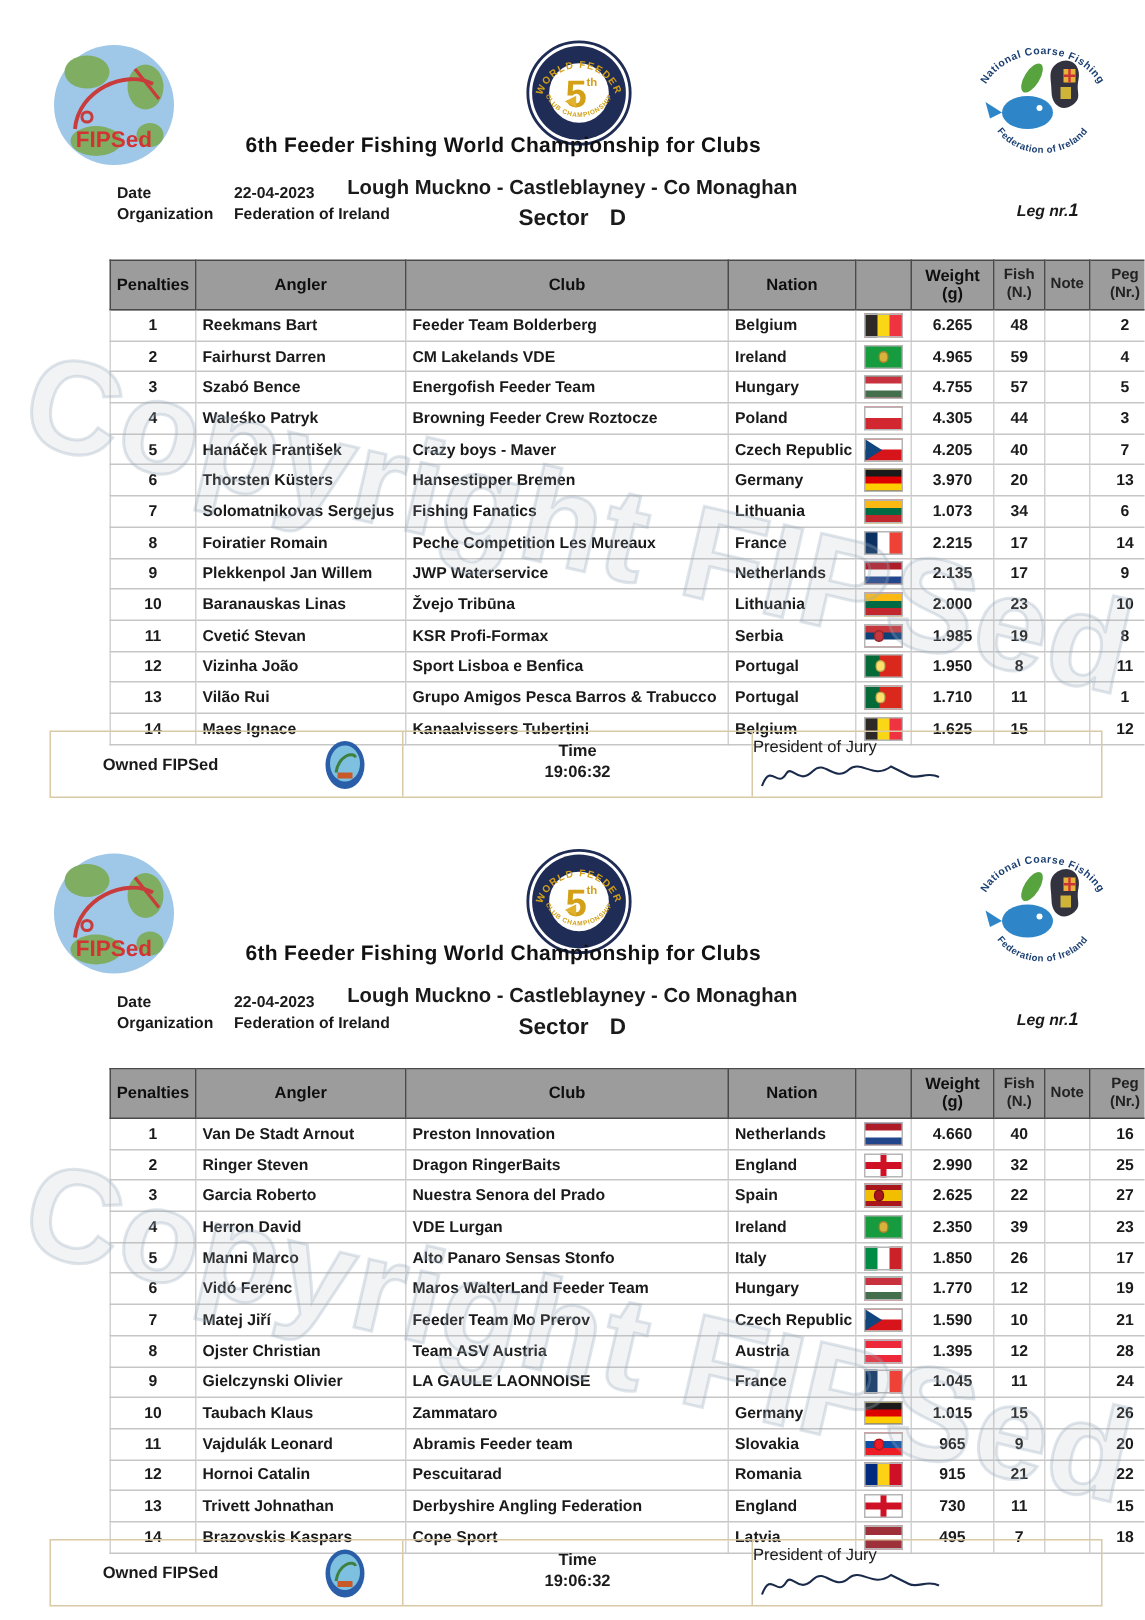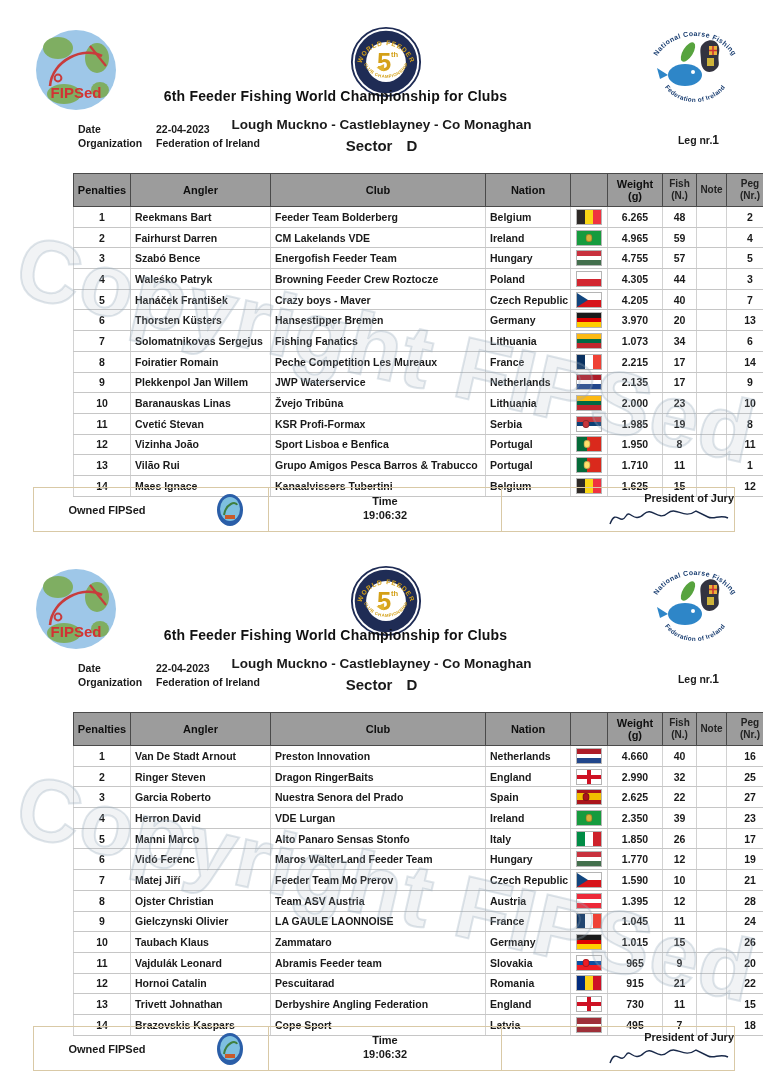--- a/index.html
+++ b/index.html
@@ -12,21 +12,21 @@
   .logo-fipsed{position:absolute;left:34px;top:26px;width:84px;height:88px;}
   .logo-badge{position:absolute;left:350px;top:24px;width:72px;height:76px;}
   .logo-ncff{position:absolute;right:16px;top:22px;width:104px;height:92px;}
   .doc-title{position:absolute;left:0;top:88px;width:671px;text-align:center;
     font-size:14px;font-weight:bold;letter-spacing:0.2px;color:#111;}
   .info-left{position:absolute;left:34px;top:122px;font-size:10.5px;font-weight:bold;line-height:14px;}
   .info-left .lbl{display:inline-block;width:78px;margin-left:44px;}
   .loc-line{position:absolute;left:0;top:117px;width:763px;text-align:center;font-size:13.5px;font-weight:bold;}
   .sector-line{position:absolute;left:0;top:137px;width:763px;text-align:center;font-size:15px;font-weight:bold;}
   .sector-line .sv{margin-left:14px;}
-  .leg-line{position:absolute;right:44px;top:133px;font-size:10.5px;font-weight:bold;}
+  .leg-line{position:absolute;right:44px;top:133px;font-size:10.5px;font-weight:bold;font-style:italic;}
   .leg-line .lv{font-size:12px;}
   
   .tbl-wrap{position:absolute;left:33px;top:173px;width:700px;}
   table.results{border-collapse:collapse;table-layout:fixed;width:700px;
     border:1px solid #8d8d8d;margin-left:40px;}
   table.results th{
     background:#9c9c9c;color:#0f0f0f;font-weight:bold;font-size:11px;line-height:12px;
     border:1.5px solid #4a4a4a;height:32px;padding:0 1px;text-align:center;}
   table.results th.small{font-weight:600;font-size:10px;color:#222;}
   table.results td{
@@ -45,21 +45,21 @@
   .flag-emblem{position:absolute;top:50%;left:50%;width:7px;height:8px;
     transform:translate(-50%,-50%);border-radius:50%/55%;border:1px solid rgba(0,0,0,.25);box-sizing:border-box;}
   
   .footer-box{position:absolute;left:33px;top:487px;width:700px;height:43px;
     border:1px solid #d9c9a6;display:flex;}
   .footer-cell{border-right:1px solid #d9c9a6;position:relative;}
   .fc1{width:234px;display:flex;align-items:center;justify-content:center;}
   .fc1 .owned{font-size:11px;font-weight:bold;margin-left:10px;}
   .fc1 svg{margin-left:70px;}
   .fc2{width:233px;text-align:center;font-weight:bold;font-size:11px;line-height:14px;padding-top:6px;box-sizing:border-box;}
-  .fc3{flex:1;border-right:none;text-align:right;font-weight:bold;font-size:11px;padding-top:4px;box-sizing:border-box;}
+  .fc3{flex:1;border-right:none;text-align:left;font-weight:normal;font-size:11px;padding-top:4px;box-sizing:border-box;}
   
   .watermark{position:absolute;left:30px;top:215px;width:760px;pointer-events:none;
     transform:rotate(13deg);transform-origin:left top;
     font-size:88px;font-weight:bold;letter-spacing:1px;white-space:nowrap;
     color:rgba(165,180,195,0.16);
     -webkit-text-stroke:2px rgba(150,168,185,0.30);}
 </style>
 </head>
 <body>
 

